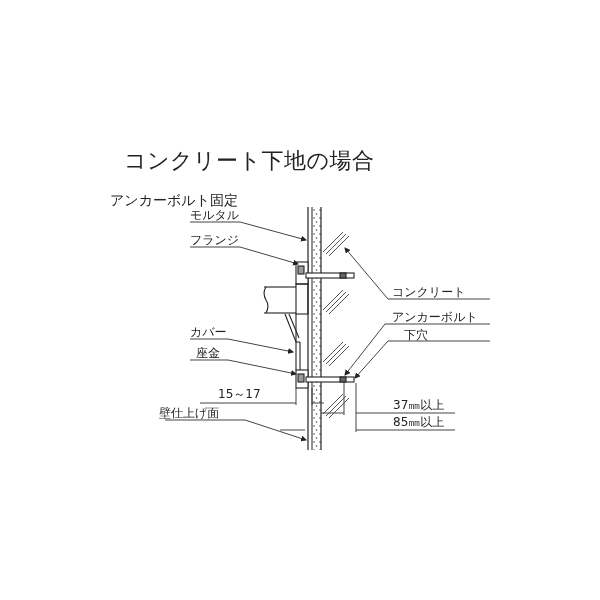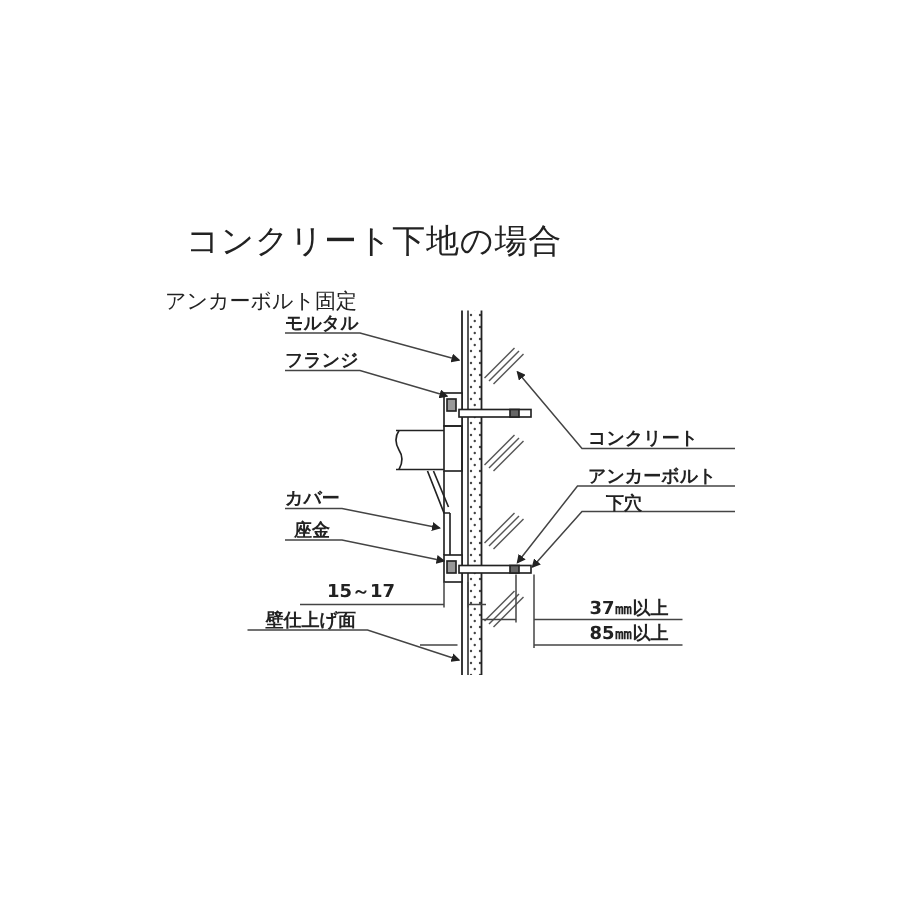--- a/index.html
+++ b/index.html
@@ -1,20 +1,20 @@
 <!DOCTYPE html>
 <html><head>
 <meta charset="utf-8">
 <style>
   html, body { margin:0; padding:0; background:#ffffff; }
   body { width:600px; height:600px; position:relative; overflow:hidden;
          font-family:"DejaVu Sans", sans-serif; color:#222; }
   .title { position:absolute; left:124px; top:146px; font-size:22px; letter-spacing:0.5px; }
   .subtitle { position:absolute; left:110px; top:192px; font-size:14px; }
-  .lbl { position:absolute; font-size:12px; white-space:nowrap;font-weight:bold; }
+  .lbl { position:absolute; font-size:12px; white-space:nowrap; }
   svg { position:absolute; left:0; top:0; }
 </style>
 </head>
 <body>
 
 <div class="title">コンクリート下地の場合</div>
 <div class="subtitle">アンカーボルト固定</div>
 
 <svg width="600" height="600" viewBox="0 0 600 600">
   <defs>
@@ -100,18 +100,18 @@
     <line x1="280" y1="430" x2="305" y2="430"></line>
     <line x1="356" y1="430" x2="455" y2="430"></line>
   </g>
 </svg>
 
 <div class="lbl" style="left:190px;top:207px;">モルタル</div>
 <div class="lbl" style="left:190px;top:232px;">フランジ</div>
 <div class="lbl" style="left:190px;top:324px;">カバー</div>
 <div class="lbl" style="left:196px;top:345px;">座金</div>
 <div class="lbl" style="left:218px;top:386px;">15～17</div>
-<div class="lbl" style="left:177px;top:405px;">壁仕上げ面</div>
+<div class="lbl" style="left:159px;top:405px;">壁仕上げ面</div>
 <div class="lbl" style="left:392px;top:284px;">コンクリート</div>
 <div class="lbl" style="left:392px;top:309px;">アンカーボルト</div>
 <div class="lbl" style="left:404px;top:327px;">下穴</div>
 <div class="lbl" style="left:393px;top:397px;text-align:right;">37㎜以上</div>
 <div class="lbl" style="left:393px;top:414px;">85㎜以上</div>
 
 </body></html>

